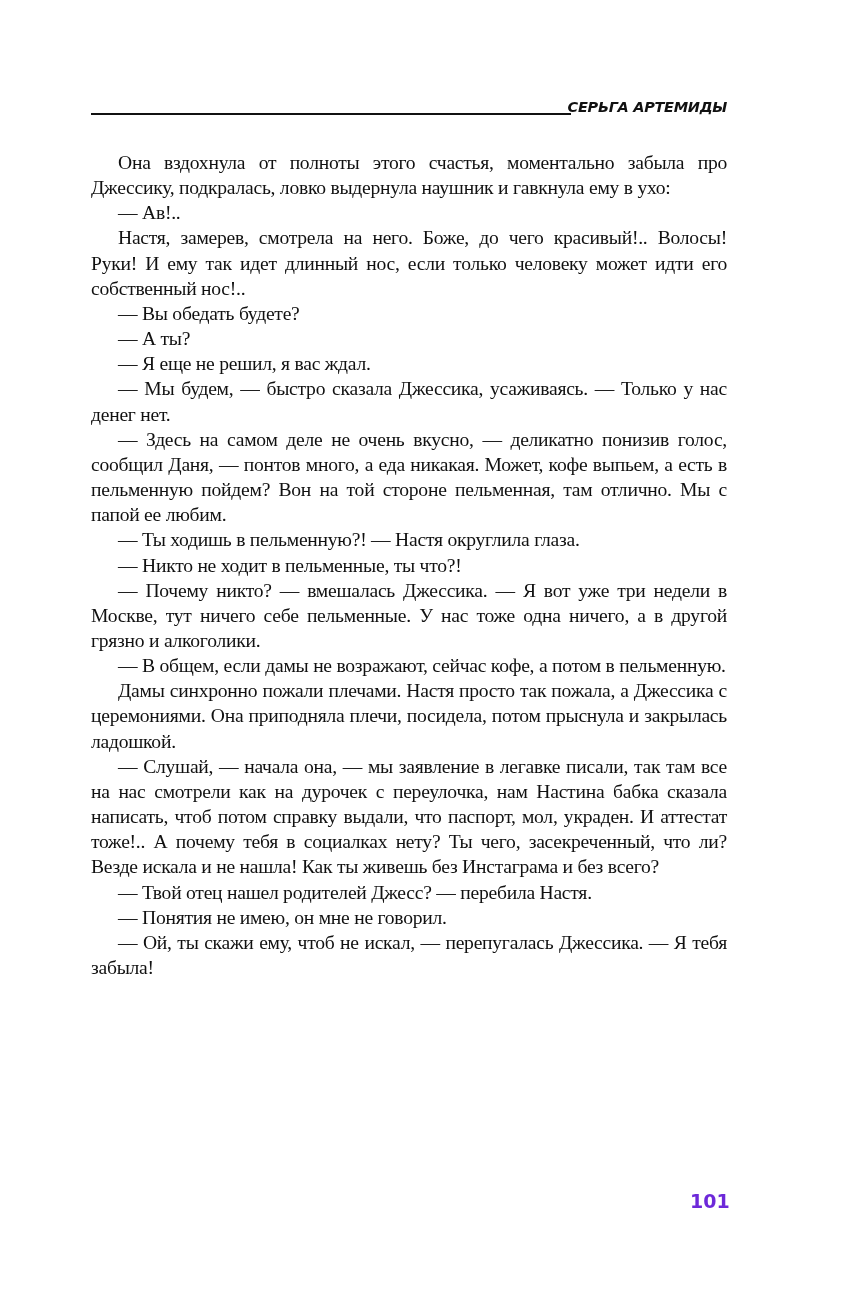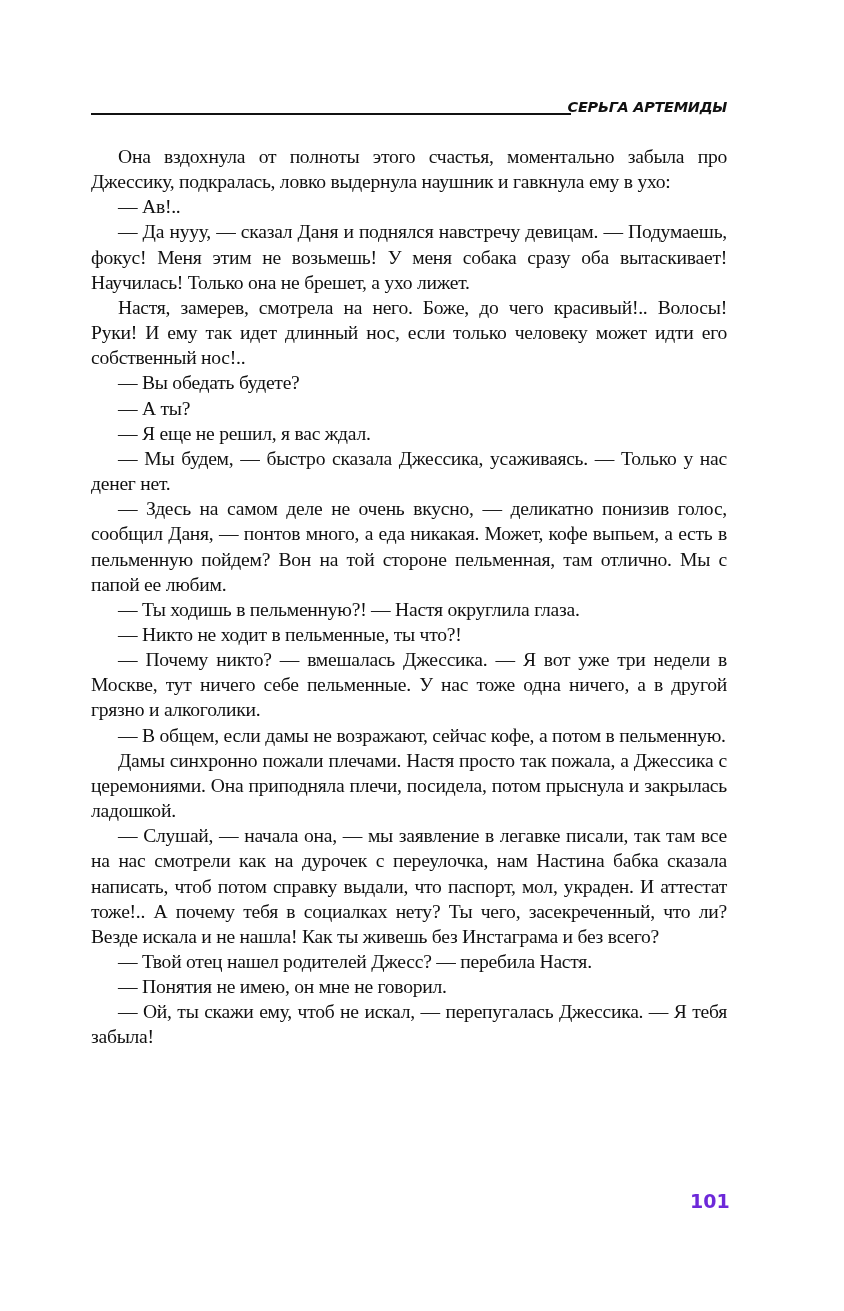--- a/index.html
+++ b/index.html
@@ -43,21 +43,21 @@
     font-weight: bold;
     font-style: italic;
     font-size: 14.5px;
     letter-spacing: -0.3px;
     white-space: nowrap;
     color: #111;
   }
   .body-text {
     position: absolute;
     left: 91px;
-    top: 144px;
+    top: 150px;
     width: 636px;
     font-family: "Liberation Serif", serif;
     font-size: 19.6px;
     line-height: 25.15px;
     color: #111;
     letter-spacing: -0.25px;
   }
   .body-text p {
     margin: 0;
     text-indent: 27px;
@@ -82,21 +82,20 @@
 <div class="page">
 
   <div class="running-head">
     <div class="head-rule"></div>
     <div class="head-title">СЕРЬГА АРТЕМИДЫ</div>
   </div>
 
   <div class="body-text">
     <p>Она вздохнула от полноты этого счастья, моментально забыла про Джессику, подкралась, ловко выдернула наушник и гавкнула ему в ухо:</p>
     <p>— Ав!..</p>
-    <p>— Да нууу, — сказал Даня и поднялся навстречу девицам. — Подумаешь, фокус! Меня этим не возьмешь! У меня собака сразу оба вытаскивает! Научилась! Только она не брешет, а ухо лижет.</p>
     <p>Настя, замерев, смотрела на него. Боже, до чего красивый!.. Волосы! Руки! И ему так идет длинный нос, если только человеку может идти его собственный нос!..</p>
     <p>— Вы обедать будете?</p>
     <p>— А ты?</p>
     <p>— Я еще не решил, я вас ждал.</p>
     <p>— Мы будем, — быстро сказала Джессика, усаживаясь. — Только у нас денег нет.</p>
     <p>— Здесь на самом деле не очень вкусно, — деликатно понизив голос, сообщил Даня, — понтов много, а еда никакая. Может, кофе выпьем, а есть в пельменную пойдем? Вон на той стороне пельменная, там отлично. Мы с папой ее любим.</p>
     <p>— Ты ходишь в пельменную?! — Настя округлила глаза.</p>
     <p>— Никто не ходит в пельменные, ты что?!</p>
     <p>— Почему никто? — вмешалась Джессика. — Я вот уже три недели в Москве, тут ничего себе пельменные. У нас тоже одна ничего, а в другой грязно и алкоголики.</p>
     <p>— В общем, если дамы не возражают, сейчас кофе, а потом в пельменную.</p>

